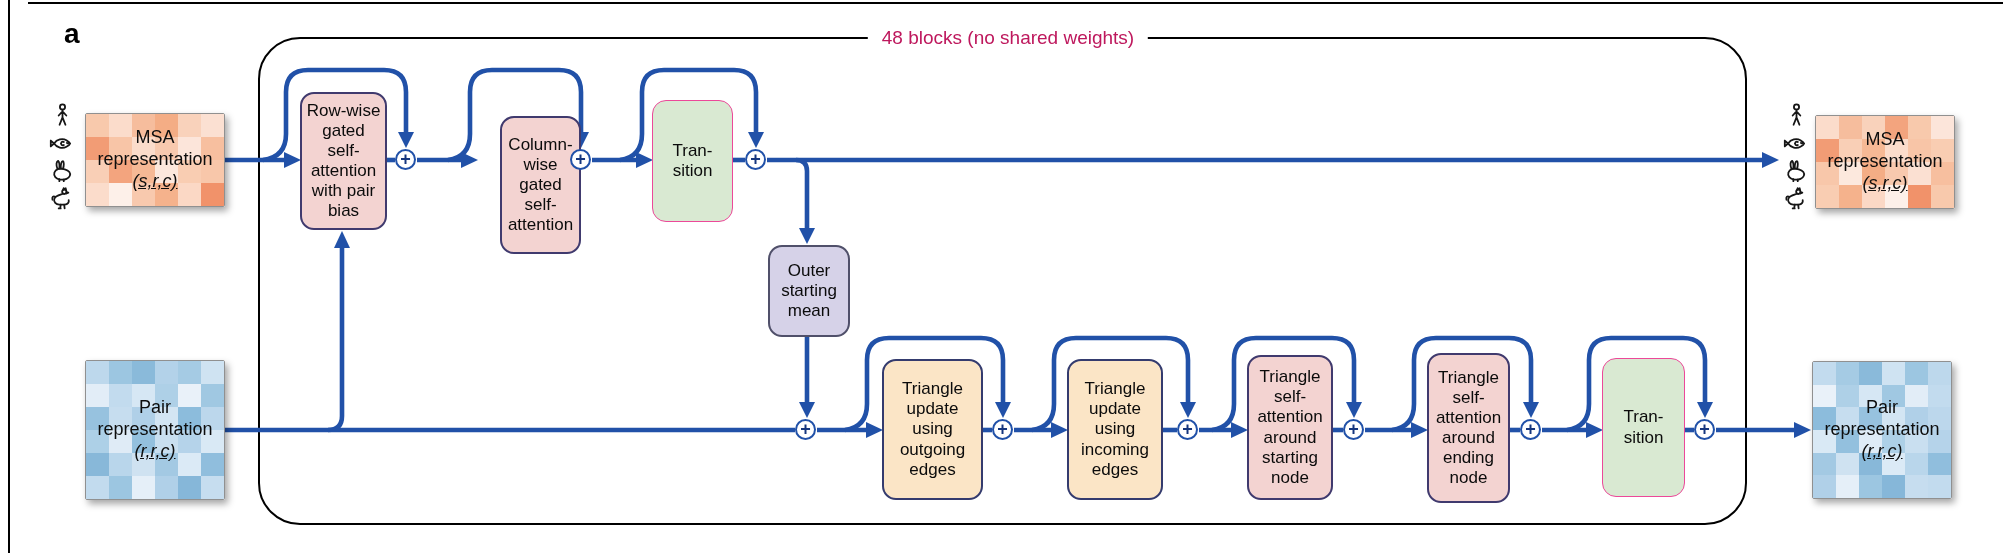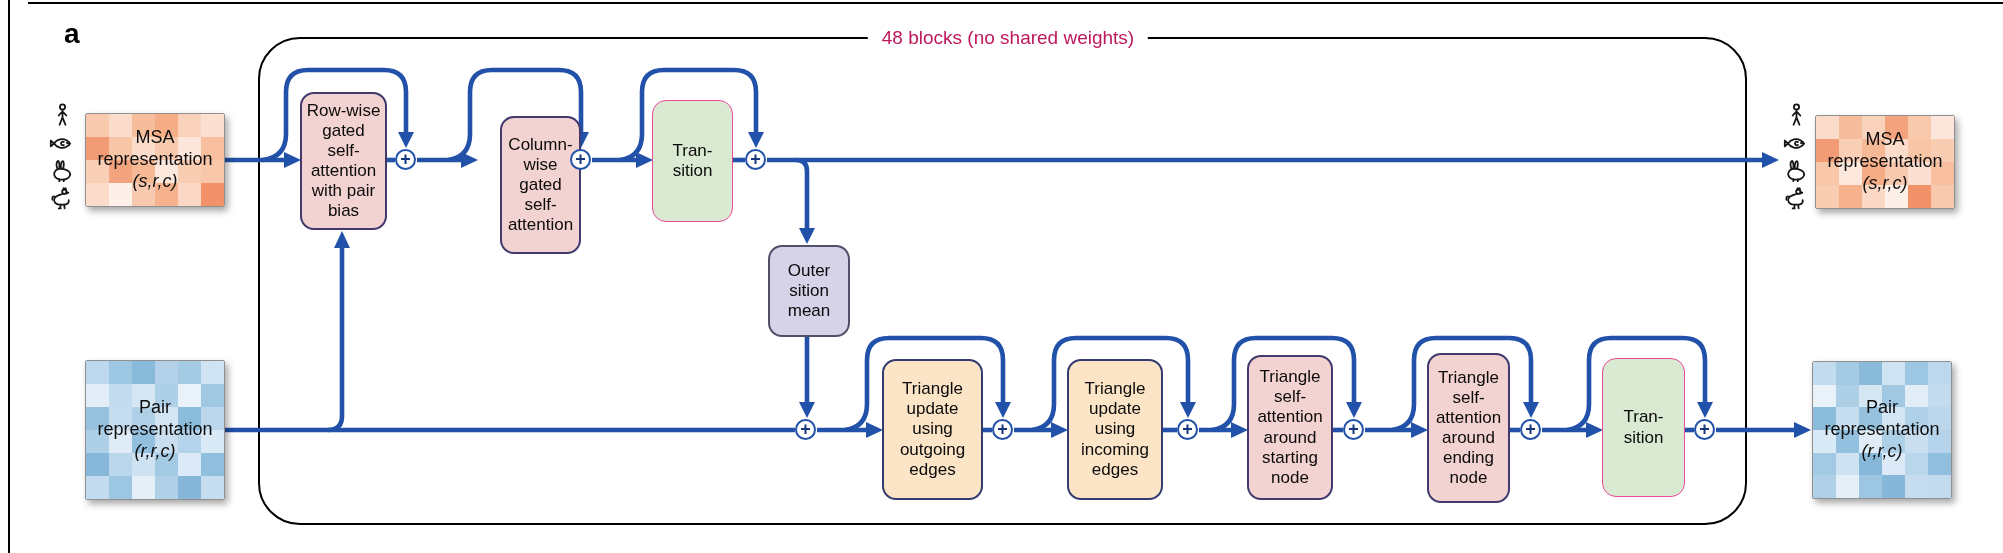--- a/index.html
+++ b/index.html
@@ -28,21 +28,21 @@
   .transition{background:var(--transition-fill);border:1px solid #ec4899;}
   .opm{background:var(--outer-fill);border:2px solid #50506a;}
 
   
   .rep{position:absolute;z-index:3;border:1.5px solid #909090;border-radius:2px;
        box-shadow:3px 4px 7px rgba(0,0,0,0.35);}
   .rep .hm{position:absolute;inset:0;display:grid;}
   .rep .hm div{width:100%;height:100%;}
   .rep .rep-label{position:absolute;inset:0;display:flex;flex-direction:column;align-items:center;justify-content:center;
        font-size:18px;line-height:1.22;text-align:center;white-space:pre-line;color:#0d0d0d;}
-  .rep .rep-dims{font-style:italic;}
+  .rep .rep-dims{font-style:italic;text-decoration:underline;}
 
   
   .plus{position:absolute;z-index:4;width:17px;height:17px;border:2.5px solid var(--arrow-blue);
         border-radius:50%;background:#fff;display:flex;align-items:center;justify-content:center;
         font-size:18px;line-height:15px;font-weight:600;color:#16367e;}
 
   
   .species-col{position:absolute;z-index:3;display:flex;flex-direction:column;gap:1px;width:28px;}
   .species-col svg{width:27px;height:27px;stroke:#161616;fill:none;stroke-width:1.6;
                    stroke-linecap:round;stroke-linejoin:round;}
@@ -347,21 +347,21 @@
 with pair
 bias</div>
   <div class="block attention" style="left:500px;top:92px;width:81px;height:138px;margin-top:24px;">Column-
 wise
 gated
 self-
 attention</div>
   <div class="block transition" style="left:652px;top:100px;width:81px;height:122px;">Tran-
 sition</div>
   <div class="block opm" style="left:768px;top:245px;width:82px;height:92px;">Outer
-sition
+starting
 mean</div>
   <div class="block triangle-upd" style="left:882px;top:359px;width:101px;height:141px;">Triangle
 update
 using
 outgoing
 edges</div>
   <div class="block triangle-upd" style="left:1067px;top:359px;width:96px;height:141px;">Triangle
 update
 using
 incoming

